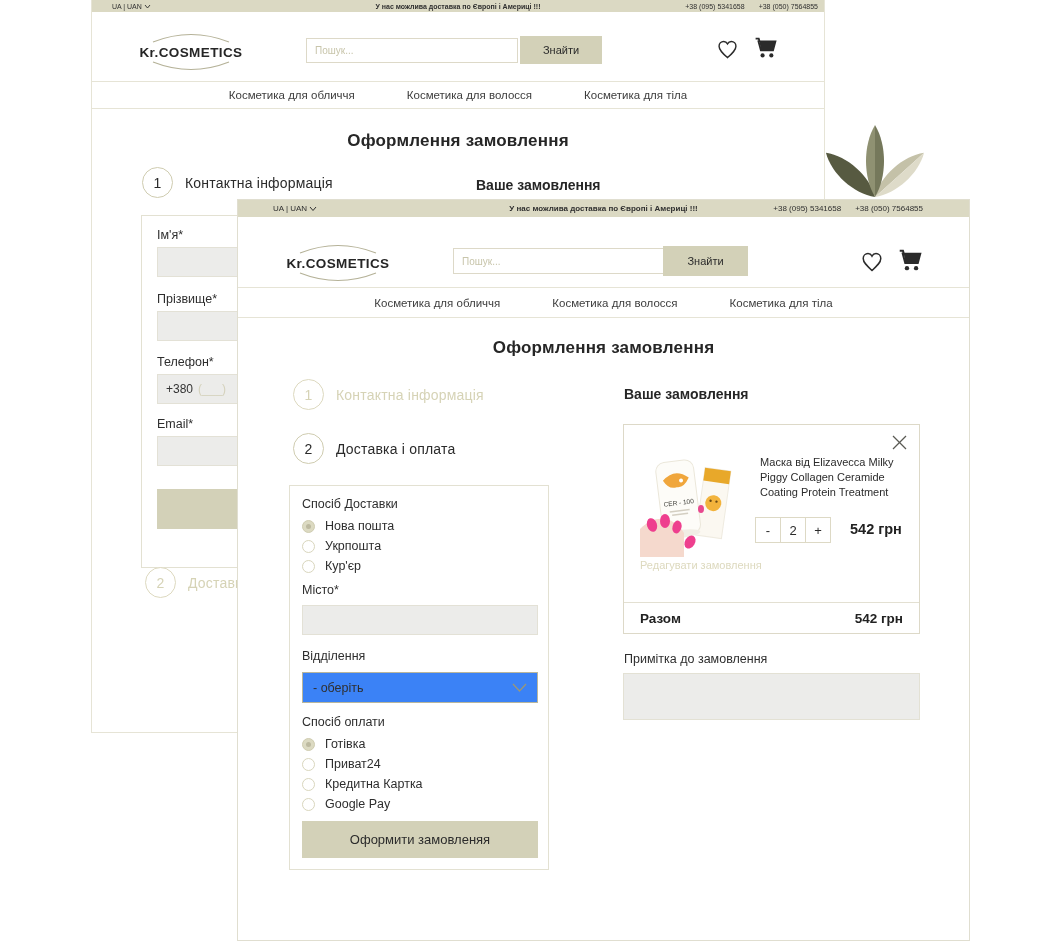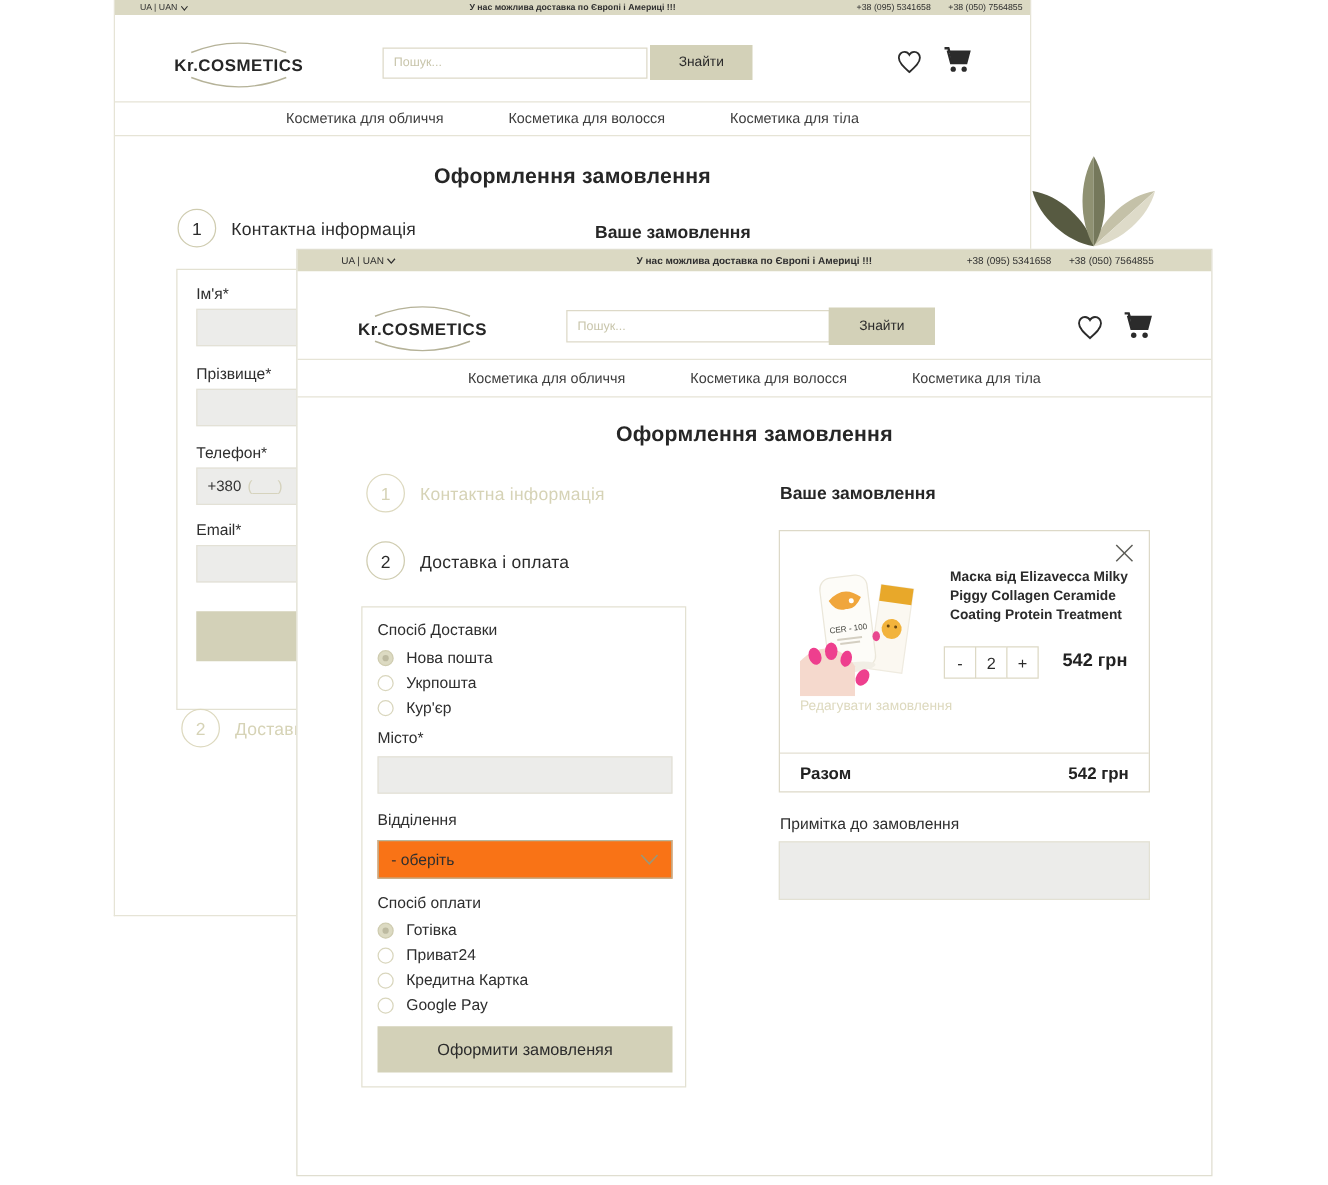--- a/index.html
+++ b/index.html
@@ -64,28 +64,28 @@
   .flabel{position:absolute;font-size:12.5px;color:#2e2e2e;}
   .ginput{position:absolute;box-sizing:border-box;background:#ececea;border:1px solid #e3e1d6;outline:none;
           font-size:12px;padding:0 8px;font-family:"Liberation Sans",sans-serif;color:#333;}
   .phoneval{display:flex;align-items:center;gap:5px;}
   .phoneval .mask{color:#d5d2bc;}
   .bigbtn{position:absolute;background:#d3d1b8;color:#2b2b2b;display:flex;align-items:center;justify-content:center;font-size:13px;}
   .radio-row{position:absolute;display:flex;align-items:center;gap:10px;font-size:12.5px;color:#2e2e2e;}
   .rdot{width:13px;height:13px;border-radius:50%;border:1px solid #d9d6bd;background:#fff;box-sizing:border-box;position:relative;flex:0 0 auto;}
   .rdot.sel{background:#dcdac2;border-color:#cfccb0;}
   .rdot.sel::after{content:"";position:absolute;left:3px;top:3px;right:3px;bottom:3px;border-radius:50%;background:#bdbaa0;}
-  .select{position:absolute;box-sizing:border-box;background:#f97316;border:1px solid #b9b69c;display:flex;
+  .select{position:absolute;box-sizing:border-box;background:#3b82f6;border:1px solid #b9b69c;display:flex;
           align-items:center;justify-content:space-between;padding:0 10px;font-size:12.5px;color:#2f2f2f;}
 
   
   #orderCard{left:385px;top:224px;width:297px;height:210px;border:1px solid #ddd9c8;}
   .xicon{position:absolute;right:12px;top:10px;cursor:default;}
   .pimg{position:absolute;left:16px;top:20px;}
-  .ptitle{position:absolute;left:136px;top:30px;width:154px;font-size:11px;line-height:1.35;color:#2b2b2b;font-weight:bold;}
+  .ptitle{position:absolute;left:136px;top:30px;width:154px;font-size:11px;line-height:1.35;color:#2b2b2b;}
   .qty{position:absolute;left:132px;top:92px;display:flex;}
   .qty div{width:26px;height:26px;border:1px solid #ddd9c5;margin-left:-1px;display:flex;align-items:center;
            justify-content:center;font-size:13px;color:#2b2b2b;box-sizing:border-box;background:#fff;}
   .price{position:absolute;left:226px;top:96px;font-size:14.5px;font-weight:bold;color:#222;}
   .editlink{position:absolute;left:16px;top:134px;font-size:11px;color:#ddd9be;}
   .couponrow{position:absolute;left:0;top:148px;width:100%;height:31px;display:flex;border-top:1px solid #e3e0d2;box-sizing:border-box;}
   .coupon{flex:0 0 177px;border:none;outline:none;font-size:11px;padding:0 12px;font-family:"Liberation Sans",sans-serif;color:#555;}
   .coupon::placeholder{color:#cfccae;}
   .applybtn{flex:1;background:#d3d1b8;display:flex;align-items:center;justify-content:center;font-size:11.5px;color:#2b2b2b;}
   .totalrow{position:absolute;left:0;bottom:0;width:100%;height:31px;border-top:1px solid #e3e0d2;box-sizing:border-box;

